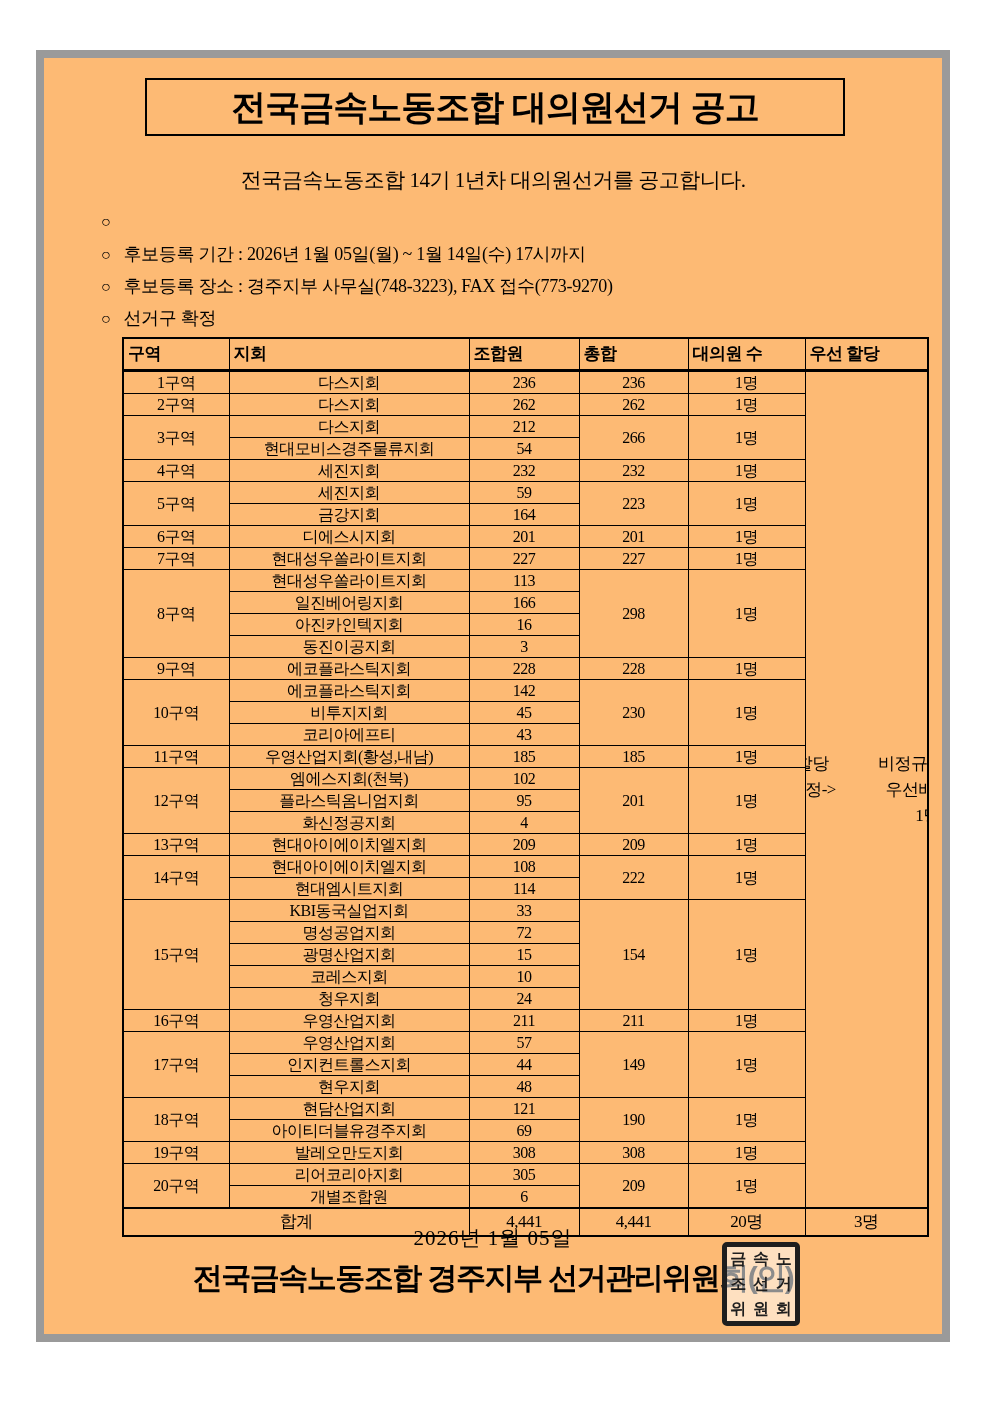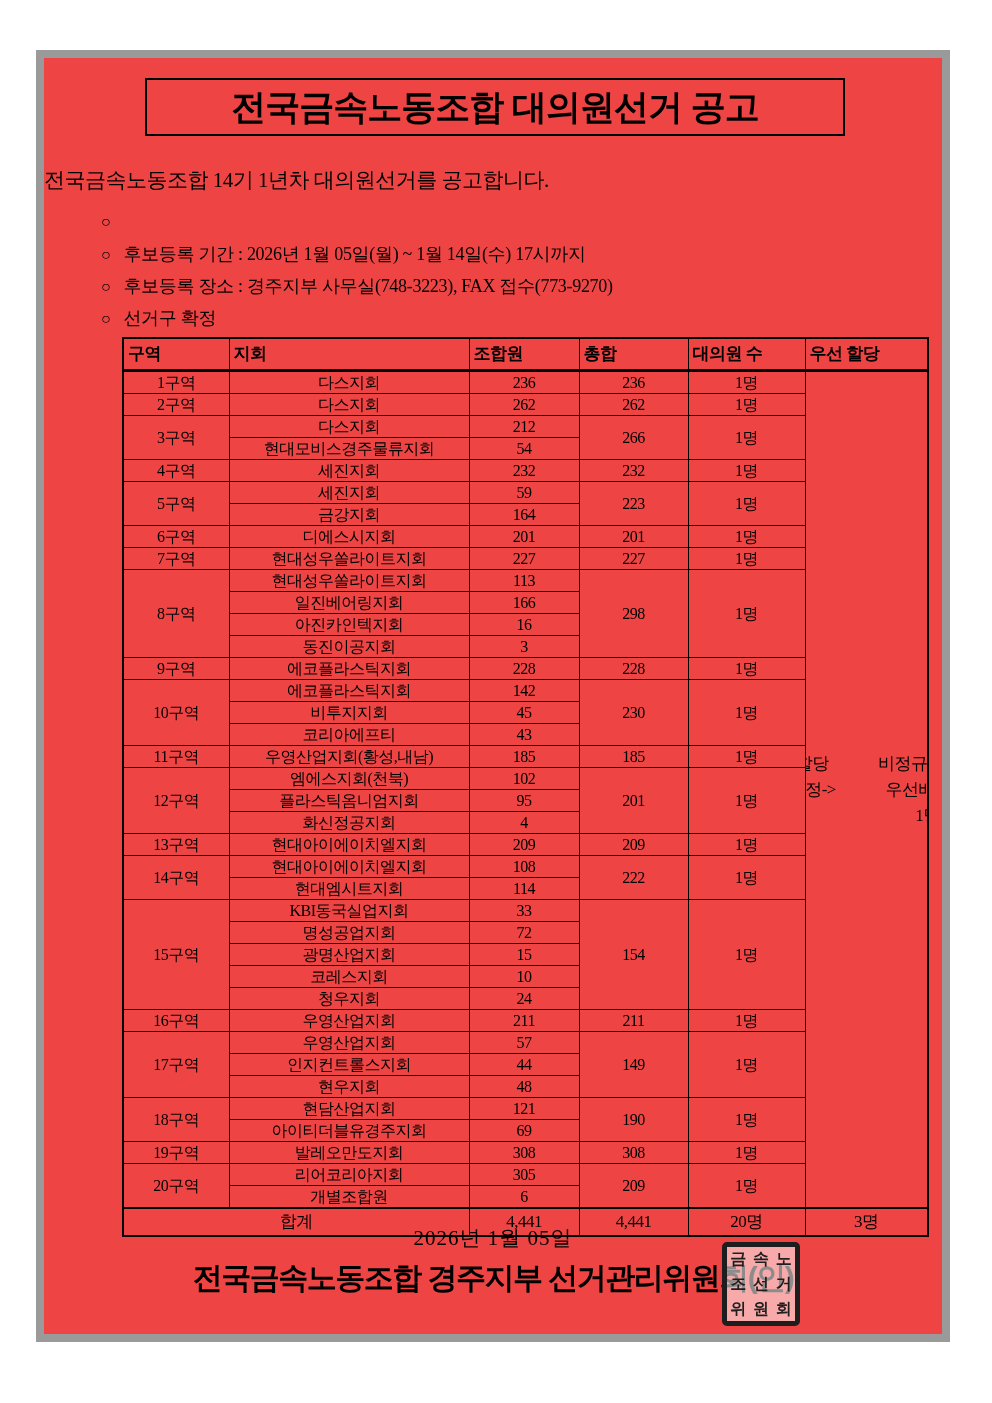--- a/index.html
+++ b/index.html
@@ -8,39 +8,39 @@
     background: #ffffff;
     font-family: "Liberation Serif", "DejaVu Serif", serif;
     color: #000;
   }
   .page-frame {
     position: absolute;
     left: 36px; top: 50px;
     width: 914px; height: 1292px;
     border: 8px solid var(--frame-gray, #9a9a9a);
     box-sizing: border-box;
-    background: #ef4444;
+    background: #fdba74;
   }
   .frame-inner { position: relative; width: 898px; height: 1276px; }
 
   .title-box {
     position: absolute; left: 101px; top: 20px;
     width: 700px; height: 58px;
     border: 2px solid #000;
     box-sizing: border-box;
     display: flex; align-items: center; justify-content: center;
   }
   .title-box .title-text {
     font-family: "Liberation Sans", "DejaVu Sans", sans-serif;
     font-weight: 900; font-size: 35px; letter-spacing: -1px;
     white-space: nowrap;
   }
   .subtitle {
     position: absolute; left: 0; top: 108px; width: 100%;
-    text-align: left; font-size: 21px; letter-spacing: -0.5px;
+    text-align: center; font-size: 21px; letter-spacing: -0.5px;
   }
   .bullet-list {
     position: absolute; left: 57px; top: 148px;
     list-style: none; margin: 0; padding: 0;
   }
   .bullet-item {
     display: flex; align-items: baseline;
     height: 32px; line-height: 32px;
     font-size: 18px; letter-spacing: -0.3px;
   }

